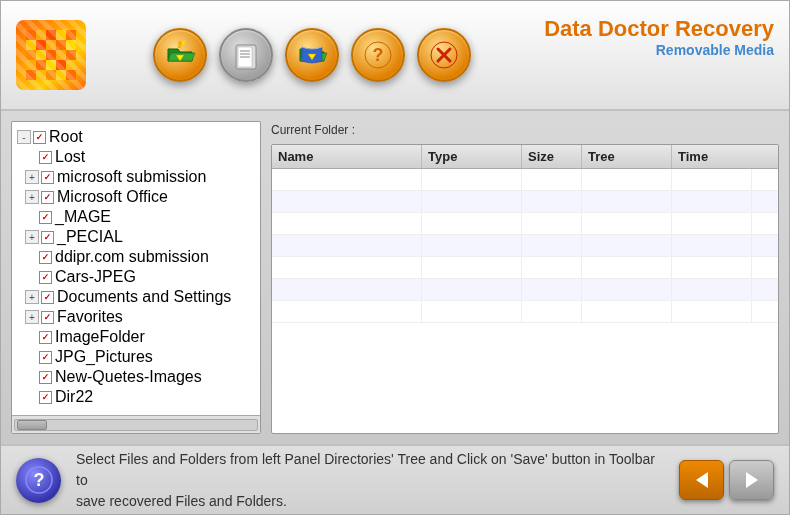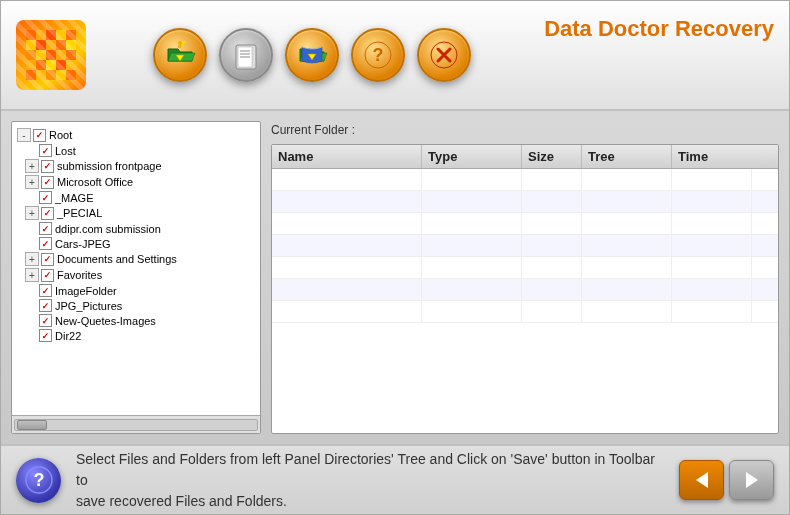--- a/index.html
+++ b/index.html
@@ -225,21 +225,21 @@
     }
 
     .tree-checkbox.checked::after {
       content: '✓';
       font-size: 9px;
       color: #cc0000;
       font-weight: bold;
     }
 
     .tree-label {
-      font-size: 11px;
+      font-size: 16px;
       color: #000;
     }
 
     .indent1 { margin-left: 0px; }
     .indent2 { margin-left: 8px; }
 
     
     .right-panel {
       flex: 1;
       display: flex;
@@ -463,20 +463,21 @@
             <circle cx="16" cy="16" r="13" fill="none" stroke="#cc2200" stroke-width="1"></circle>
             <line x1="10" y1="10" x2="22" y2="22" stroke="#cc2200" stroke-width="3" stroke-linecap="round"></line>
             <line x1="22" y1="10" x2="10" y2="22" stroke="#cc2200" stroke-width="3" stroke-linecap="round"></line>
           </svg>
         </div>
       </div>
     </div>
 
     <div class="app-title">
       <div class="app-title-main">Data Doctor Recovery</div>
+      <div class="app-title-sub">Removable Media</div>
     </div>
   </div>
 
   <div class="content-area">
 
     <div class="left-panel">
       <div class="tree-area">
 
         <div class="tree-item indent1">
           <span class="tree-expand">-</span>
@@ -486,21 +487,21 @@
 
         <div class="tree-item indent2">
           <span class="tree-spacer"></span>
           <span class="tree-checkbox checked"></span>
           <span class="tree-label">Lost</span>
         </div>
 
         <div class="tree-item indent2">
           <span class="tree-expand">+</span>
           <span class="tree-checkbox checked"></span>
-          <span class="tree-label">submission frontpage</span>
+          <span class="tree-label">microsoft submission</span>
         </div>
 
         <div class="tree-item indent2">
           <span class="tree-expand">+</span>
           <span class="tree-checkbox checked"></span>
           <span class="tree-label">Microsoft Office</span>
         </div>
 
         <div class="tree-item indent2">
           <span class="tree-spacer"></span>

